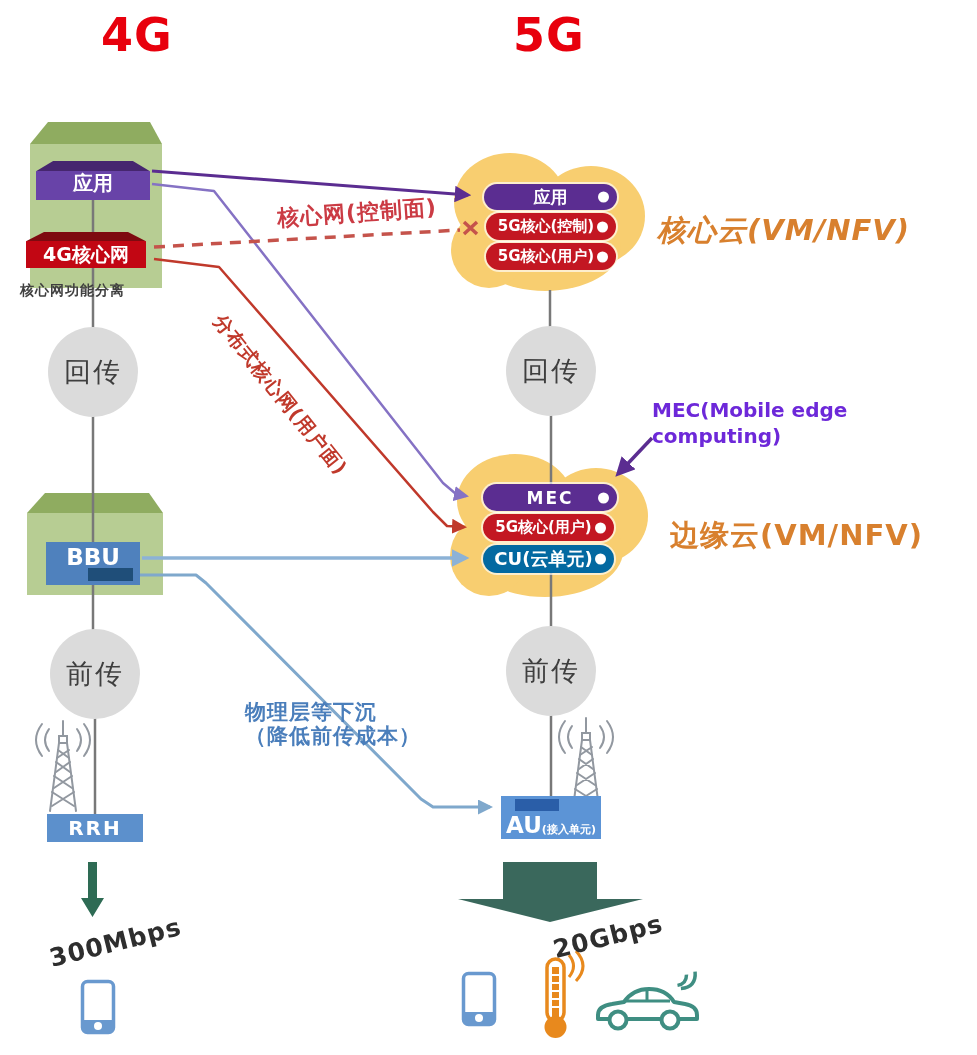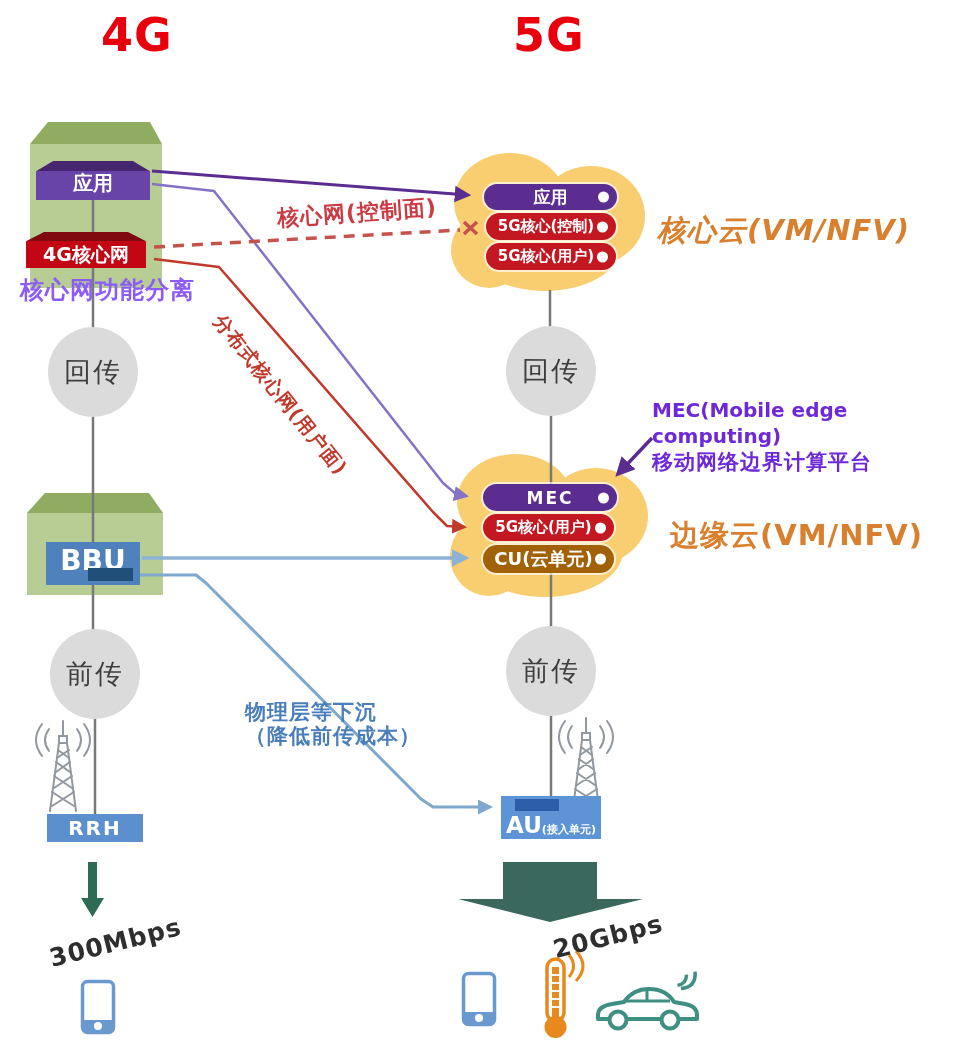--- a/index.html
+++ b/index.html
@@ -8,41 +8,41 @@
   #art{position:absolute;left:0;top:0;width:977px;height:1055px;}
   .abs{position:absolute;}
   .gtitle{font-size:46px;font-weight:800;color:#e8000d;letter-spacing:1px;}
   .banner{display:flex;align-items:flex-end;justify-content:center;color:#fff;font-weight:700;}
   .banner-app{left:36px;top:161px;width:114px;height:36px;font-size:20px;
     background:linear-gradient(180deg,#46266f 0%,#46266f 26%,#6843a8 26%);
     clip-path:polygon(15% 0,85% 0,100% 26%,100% 100%,0 100%,0 26%);padding-bottom:3px;}
   .banner-core{left:26px;top:232px;width:120px;height:36px;font-size:19px;
     background:linear-gradient(180deg,#7e0a10 0%,#7e0a10 26%,#c20613 26%);
     clip-path:polygon(15% 0,85% 0,100% 26%,100% 100%,0 100%,0 26%);padding-bottom:0;text-align:center;}
-  .rednote{left:20px;top:274px;font-size:24px;font-weight:700;color:#8b5cf6;letter-spacing:1px;}
+  .rednote{left:20px;top:282px;font-size:14px;font-weight:700;color:#404040;letter-spacing:1px;}
   .circle{width:90px;height:90px;border-radius:50%;background:#dbdbdb;display:flex;
     align-items:center;justify-content:center;font-size:27px;color:#3f3f3f;font-weight:500;letter-spacing:2px;}
   .bbu{left:46px;top:542px;width:94px;height:43px;background:#4f81bd;color:#fff;
-    font-weight:700;font-size:28px;text-align:center;padding-top:2px;box-sizing:border-box;}
+    font-weight:700;font-size:23px;text-align:center;padding-top:2px;box-sizing:border-box;}
   .bbu-bar{position:absolute;left:42px;top:26px;width:45px;height:13px;background:#1f4e79;}
   .rrh{left:47px;top:814px;width:96px;height:28px;background:#5c90cc;color:#fff;font-weight:700;
     font-size:20px;display:flex;align-items:center;justify-content:center;letter-spacing:2px;}
   .au{left:501px;top:796px;width:100px;height:43px;background:#5c94d6;color:#fff;
     display:flex;align-items:flex-end;justify-content:center;padding-bottom:2px;box-sizing:border-box;}
   .au-bar{position:absolute;left:14px;top:3px;width:44px;height:12px;background:#2a5ea8;}
   .au-main{font-weight:700;font-size:23px;line-height:1;}
   .au-sub{font-weight:700;font-size:11px;line-height:1;padding-bottom:2px;}
   .speed{font-size:25px;font-weight:700;color:#2e2e2e;transform:rotate(-14deg);letter-spacing:1px;}
   .pill{border-radius:14px;color:#fff;display:flex;align-items:center;justify-content:center;
     font-weight:700;box-shadow:0 0 0 2px rgba(255,255,255,.65);}
   .pill .dot{position:absolute;right:8px;top:50%;transform:translateY(-50%);
     width:11px;height:11px;border-radius:50%;background:#fff;}
   .pill-purple{background:#5b2d91;}
   .pill-red{background:#c31722;}
-  .pill-blue{background:#a16207;}
+  .pill-blue{background:#0369a1;}
   .cloudlabel{font-size:29px;font-weight:700;color:#d8802e;letter-spacing:1px;}
   .sink{left:338px;top:318px;font-size:58px;font-weight:800;color:#9b6fc2;letter-spacing:4px;}
   .ctrl-label{left:277px;top:198px;font-size:22px;font-weight:700;color:#cb3b44;transform:rotate(-4deg);letter-spacing:1px;}
   .user-label{left:162px;top:382px;width:236px;text-align:center;font-size:19px;font-weight:700;
     color:#c0392b;transform:rotate(51deg);transform-origin:center;letter-spacing:1px;}
   .mec-note{left:652px;top:397px;color:#6d28d9;line-height:1.3;}
   .mec-note .l1{font-size:20px;font-weight:600;}
   .mec-note .l2{font-size:21px;font-weight:700;letter-spacing:1px;}
   .phy-note{left:245px;top:700px;color:#4a7ebb;font-size:21px;font-weight:700;line-height:1.15;letter-spacing:1px;}
 </style>
@@ -180,21 +180,20 @@
   <div class="abs pill pill-red" style="left:486px;top:243px;width:130px;height:27px;font-size:15px;padding-right:10px;box-sizing:border-box;">
     <span>5G核心(用户)</span>
     <span class="dot"></span>
   </div>
   <div class="abs cloudlabel" style="left:657px;top:211px;font-style:italic;">核心云(VM/NFV)</div>
 
   <div class="abs circle" style="left:506px;top:326px;">回传</div>
 
   <div class="abs mec-note">
     <div class="l1">MEC(Mobile edge computing)</div>
-    <div class="l2">移动网络边界计算平台</div>
   </div>
 
   <div class="abs pill pill-purple" style="left:483px;top:484px;width:134px;height:27px;font-size:17px;letter-spacing:2px;">
     <span>MEC</span>
     <span class="dot"></span>
   </div>
   <div class="abs pill pill-red" style="left:483px;top:514px;width:131px;height:27px;font-size:15px;padding-right:10px;box-sizing:border-box;">
     <span>5G核心(用户)</span>
     <span class="dot"></span>
   </div>

